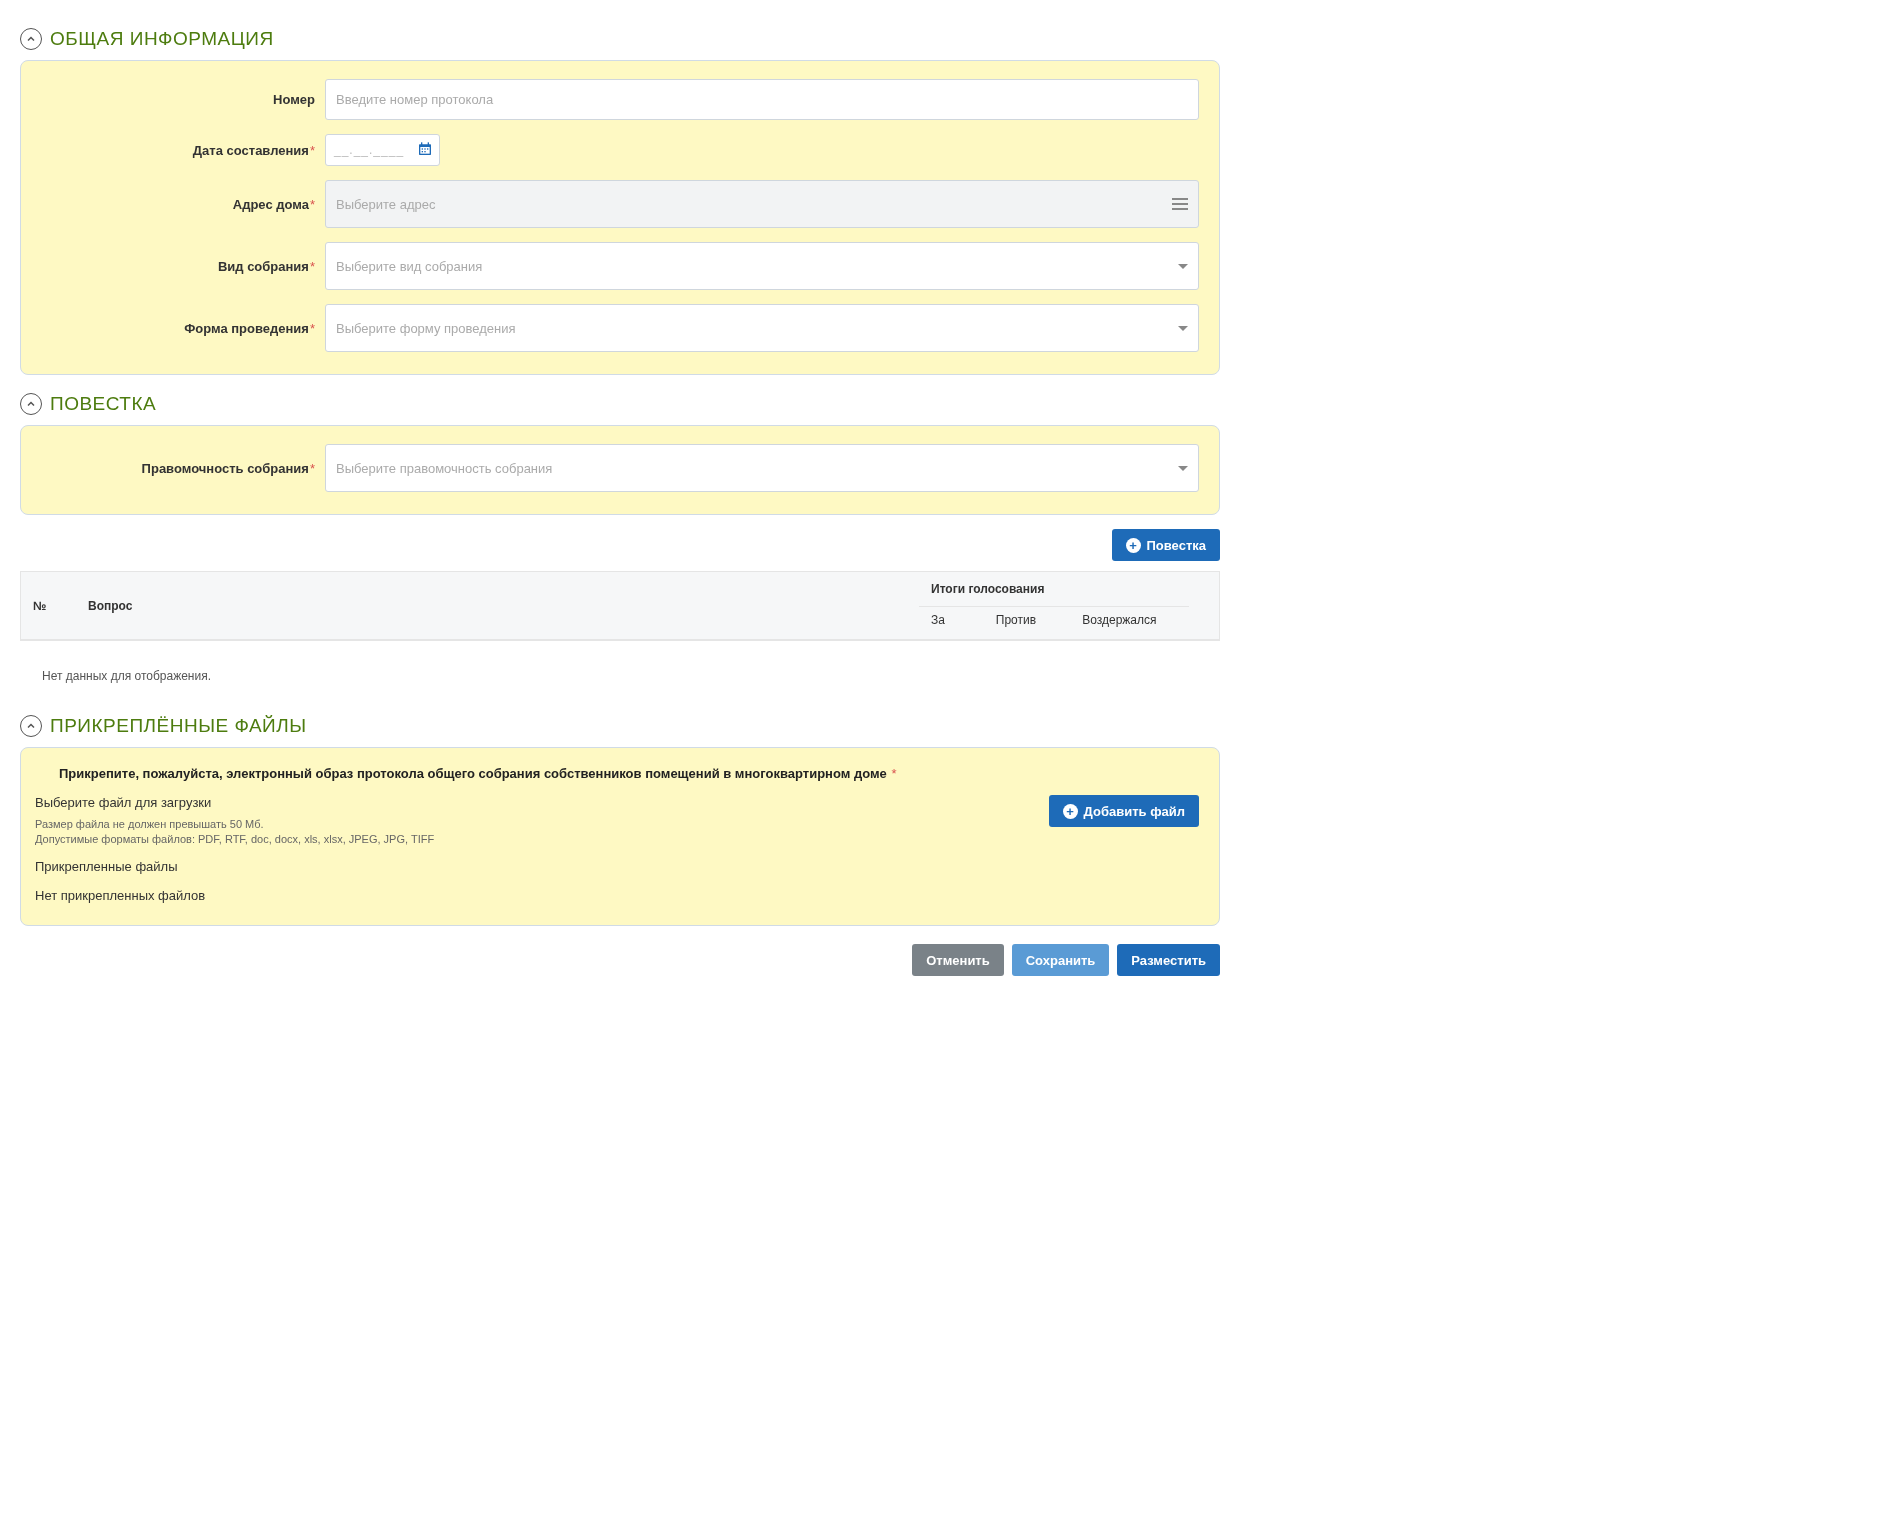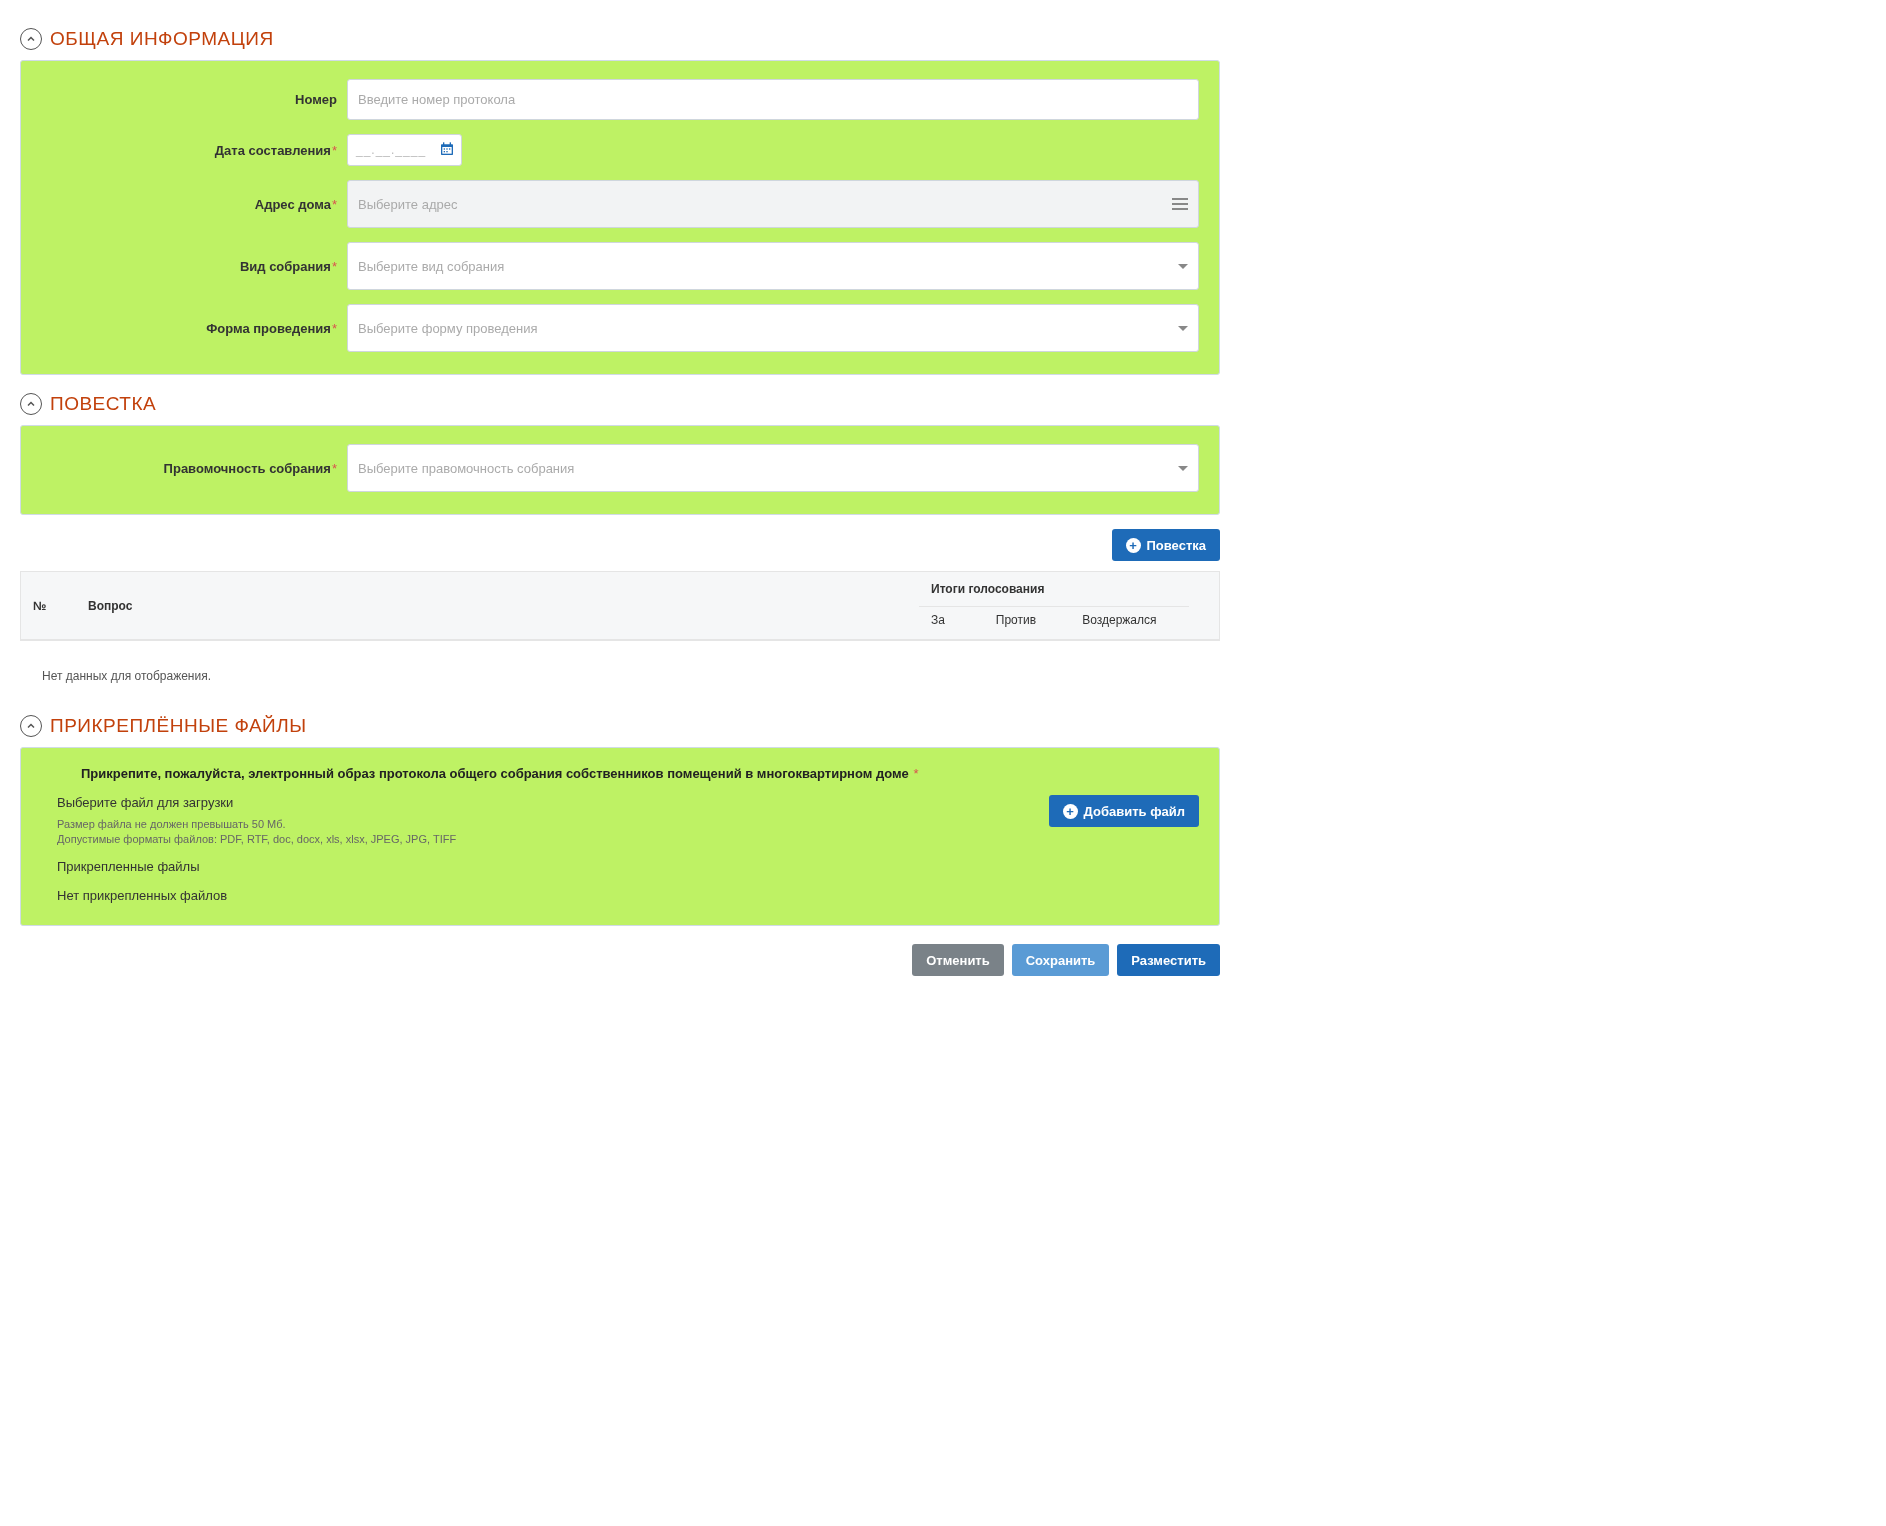--- a/index.html
+++ b/index.html
@@ -29,28 +29,28 @@
   display: flex;
   align-items: center;
   justify-content: center;
   flex-shrink: 0;
 }
 .collapse-icon svg { width: 12px; height: 12px; }
 .section-title h2 {
   font-size: 19px;
   font-weight: 400;
   letter-spacing: 0.5px;
-  color: #c2410c;
+  color: #4d7c0f;
   text-transform: uppercase;
 }
 .panel {
   border: 1px solid #d0dbe6;
-  border-radius: 3px;
-  padding: 18px 20px 22px 36px;
-  background: #bef264;
+  border-radius: 8px;
+  padding: 18px 20px 22px 14px;
+  background: #fef9c3;
 }
 .form-row {
   display: flex;
   align-items: center;
   margin-bottom: 14px;
 }
 .form-row:last-child { margin-bottom: 0; }
 .form-label {
   width: 290px;
   text-align: right;

